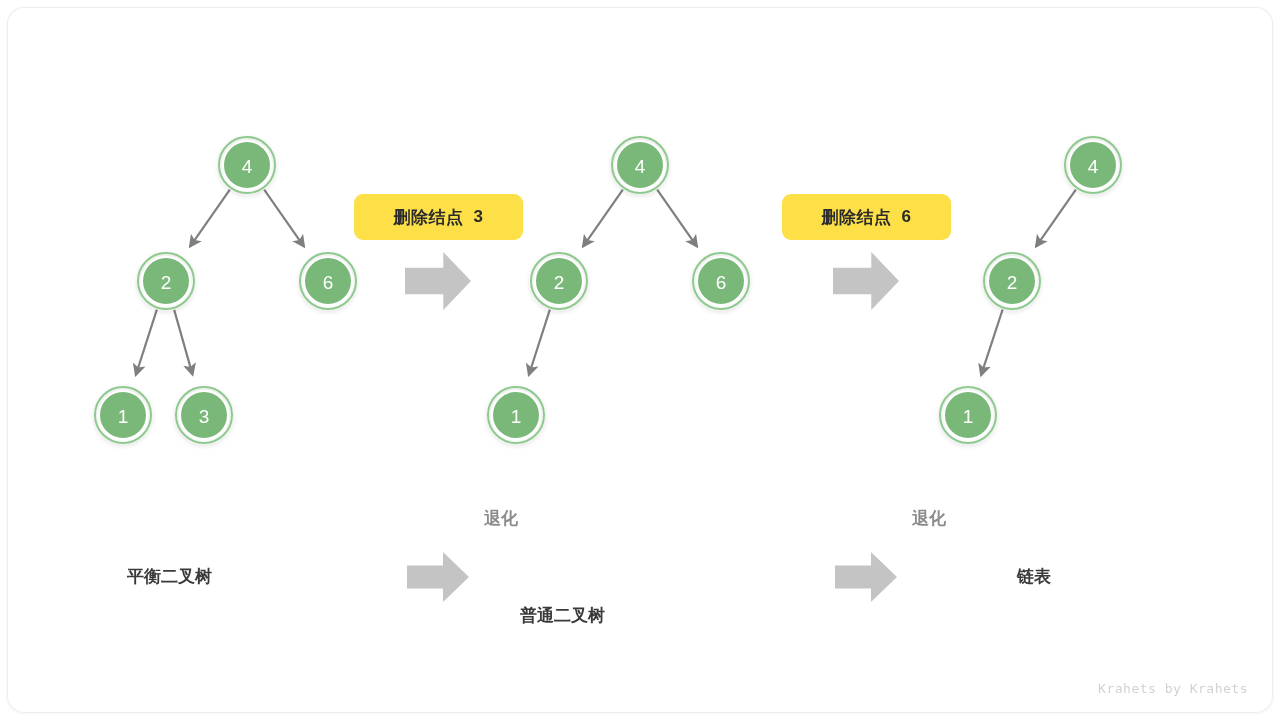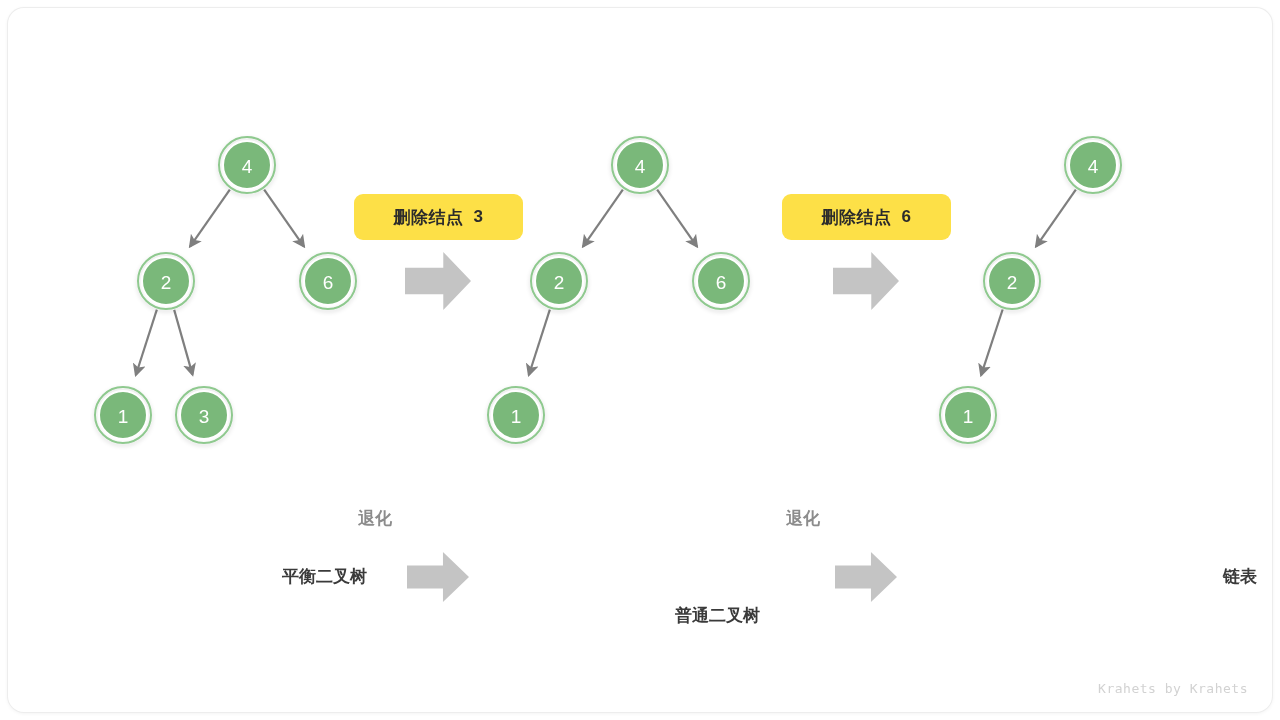--- a/index.html
+++ b/index.html
@@ -60,29 +60,29 @@
     justify-content: center;
     letter-spacing: 0.5px;
     white-space: nowrap;
   }
   .chip .num { margin-left: 10px; }
   .caption {
     position: absolute;
     font-size: 17px;
     font-weight: bold;
     color: #3a3a3a;
-    text-align: right;
+    text-align: left;
     white-space: nowrap;
   }
   .degen {
     position: absolute;
     font-size: 17px;
     font-weight: bold;
     color: #8c8c8c;
-    text-align: left;
+    text-align: right;
     white-space: nowrap;
   }
   .watermark {
     position: absolute;
     right: 24px;
     bottom: 16px;
     font-family: "DejaVu Sans Mono", "Liberation Mono", monospace;
     font-size: 13px;
     color: #d2d2d2;
     letter-spacing: 0.5px;

